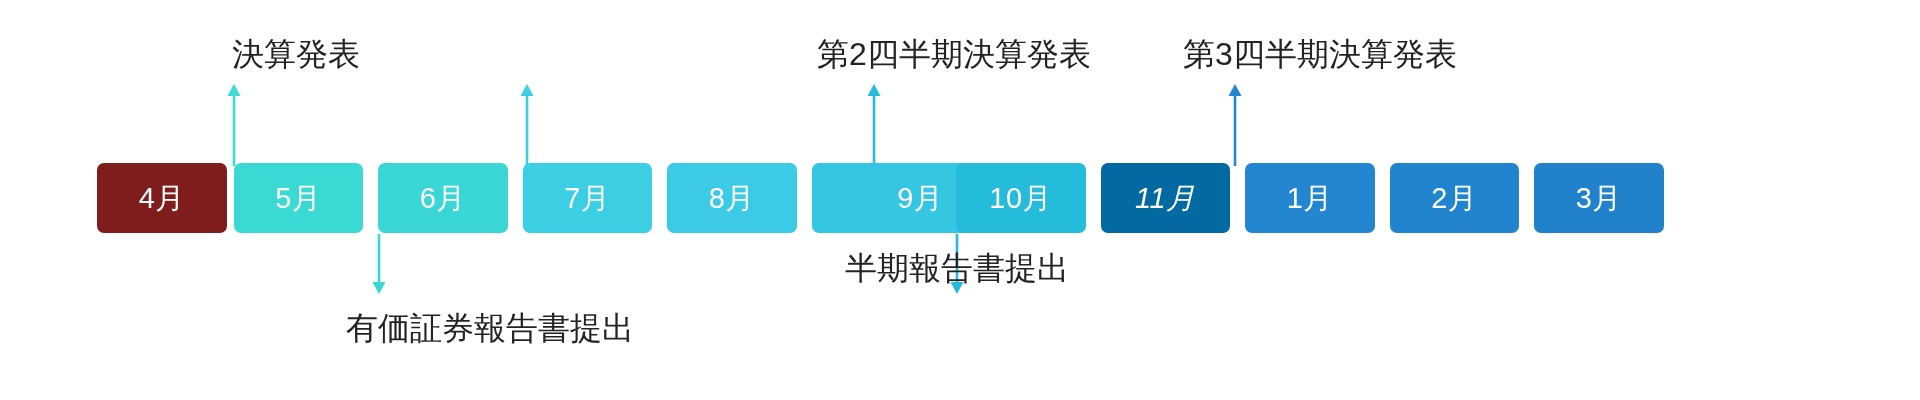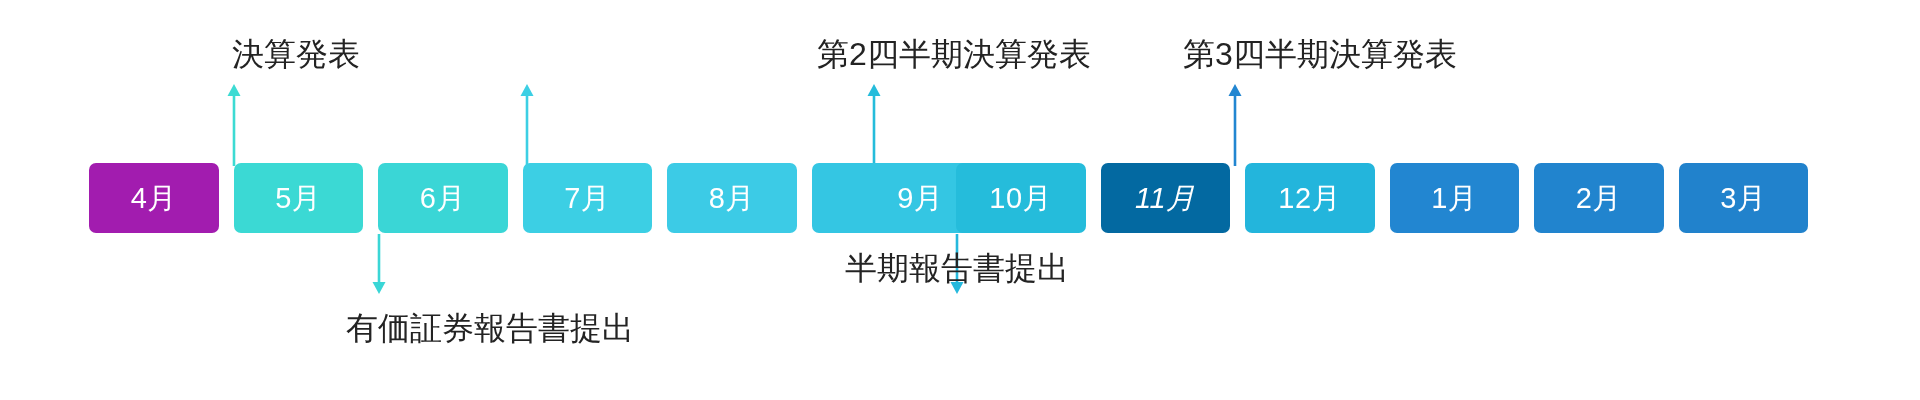--- a/index.html
+++ b/index.html
@@ -106,21 +106,21 @@
   <div class="arrow" style="left:1224px; top:84px;">
     <svg width="22" height="82" viewBox="0 0 22 82">
       <line x1="11" y1="82" x2="11" y2="10" stroke="#2286d1" stroke-width="2.6"></line>
       <polygon points="11,0 4.5,12 17.5,12" fill="#2286d1"></polygon>
     </svg>
   </div>
 
   <div class="month-strip">
 
     <div class="month-cell">
-      <div class="month-box" style="background:#a21caf;">4月</div>
+      <div class="month-box" style="background:#7f1d1d;margin-left:8px;">4月</div>
     </div>
     <div class="month-cell">
       <div class="month-box" style="background:#3bd9d4;">5月</div>
     </div>
     <div class="month-cell">
       <div class="month-box" style="background:#3ad6d6;">6月</div>
     </div>
     <div class="month-cell">
       <div class="month-box" style="background:#3ccfe4;">7月</div>
     </div>
@@ -128,23 +128,20 @@
       <div class="month-box" style="background:#3ccbe6;">8月</div>
     </div>
     <div class="month-cell">
       <div class="month-box" style="background:#34c6e3;padding-left:44px;">9月</div>
     </div>
     <div class="month-cell">
       <div class="month-box" style="background:#25bcdb;">10月</div>
     </div>
     <div class="month-cell">
       <div class="month-box" style="background:#0369a1;font-style:italic;">11月</div>
-    </div>
-    <div class="month-cell">
-      <div class="month-box" style="background:#23b5dc;">12月</div>
     </div>
     <div class="month-cell">
       <div class="month-box" style="background:#2286d1;">1月</div>
     </div>
     <div class="month-cell">
       <div class="month-box" style="background:#2184ce;">2月</div>
     </div>
     <div class="month-cell">
       <div class="month-box" style="background:#2182cc;">3月</div>
     </div>

